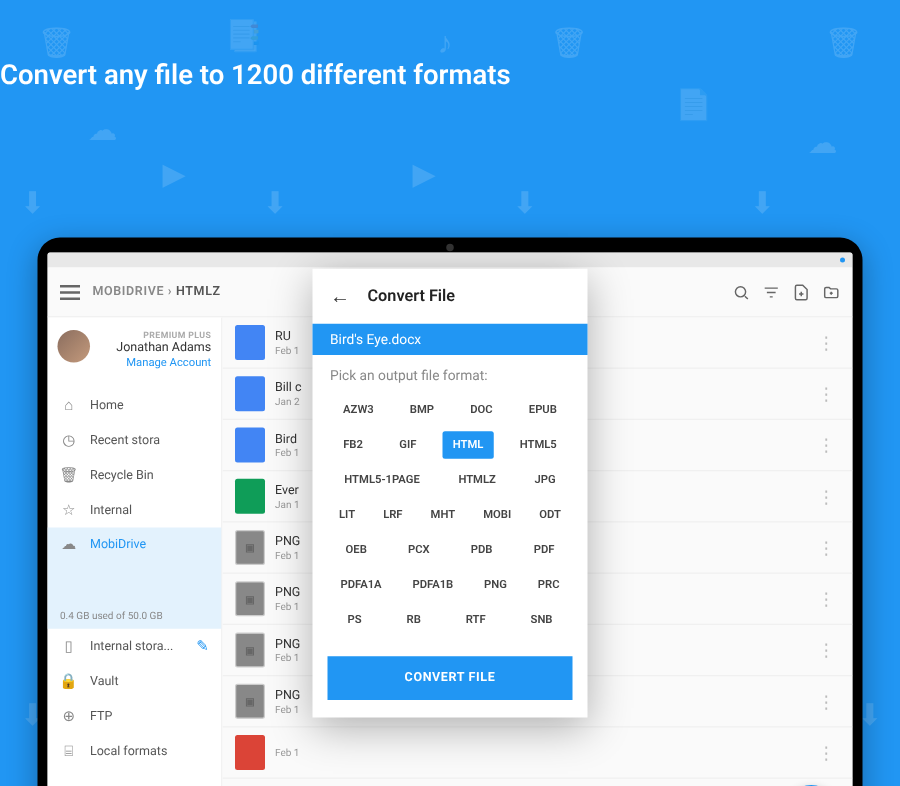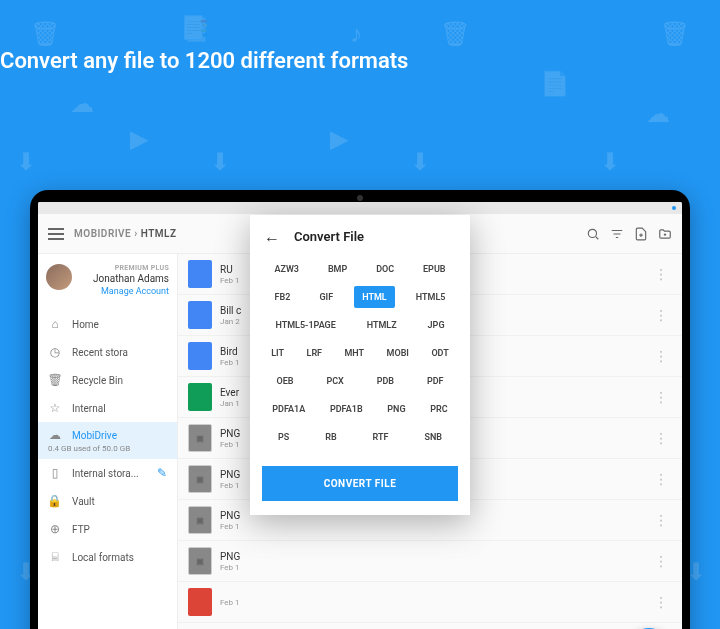--- a/index.html
+++ b/index.html
@@ -24,21 +24,21 @@
 .account { padding: 10px 8px; display: flex; gap: 8px; }
 .avatar { width: 26px; height: 26px; border-radius: 50%; background: linear-gradient(135deg,#8a6d5e,#c49a7c); flex-shrink: 0; }
 .acc-text { flex: 1; min-width: 0; text-align: right; }
 .acc-plan { font-size: 7px; font-weight: 700; color: #aaa; letter-spacing: 0.3px; }
 .acc-name { font-size: 10px; color: #333; margin-top: 1px; }
 .acc-manage { font-size: 9px; color: #2196F3; margin-top: 2px; }
 .nav { display: flex; flex-direction: column; padding-top: 4px; }
 .nav-item { display: flex; align-items: center; gap: 10px; padding: 7px 10px; color: #555; }
 .nav-item .ico { width: 14px; height: 14px; display: flex; align-items: center; justify-content: center; color: #888; font-size: 12px; }
 .nav-item.active { background: #e3f2fd; color: #2196F3; }
-.nav-sub { font-size: 8px; color: #888; }
+.nav-sub { font-size: 8px; color: #888; margin-top: 44px; }
 .nav-item.mobidrive { flex-direction: column; align-items: flex-start; gap: 2px; padding: 6px 10px; }
 .mobidrive .row1 { display: flex; align-items: center; gap: 10px; width: 100%; }
 .broom { margin-left: auto; color: #2196F3; font-size: 12px; }
 .file-list { flex: 1; background: #fafafa; overflow: hidden; display: flex; flex-direction: column; }
 .file-row { display: flex; align-items: center; gap: 8px; padding: 6px 10px; border-bottom: 1px solid #f0f0f0; }
 .file-icon { width: 24px; height: 28px; border-radius: 2px; display: flex; align-items: center; justify-content: center; color: #fff; font-size: 8px; font-weight: 700; flex-shrink: 0; }
 .fi-doc { background: #4285F4; }
 .fi-docx { background: #4285F4; }
 .fi-sheet { background: #0F9D58; }
 .fi-png { background: #888; border: 1px solid #ccc; color: #666; }
@@ -259,20 +259,22 @@
         </div>
     </div>
 
     <div class="fab">+</div>
 
     <div class="modal">
       <div class="modal-header">
         <span class="modal-back">←</span>
         <span class="modal-title">Convert File</span>
       </div>
+      <div class="modal-filename">Bird's Eye.docx</div>
+      <div class="modal-prompt">Pick an output file format:</div>
       <div class="format-grid" id="format-grid">
           <div class="fmt">AZW3</div>
           <div class="fmt">BMP</div>
           <div class="fmt">DOC</div>
           <div class="fmt">EPUB</div>
           <div class="fmt">FB2</div>
           <div class="fmt">GIF</div>
           <div class="fmt selected">HTML</div>
           <div class="fmt">HTML5</div>
           <div class="fmt">HTML5-1PAGE</div>

